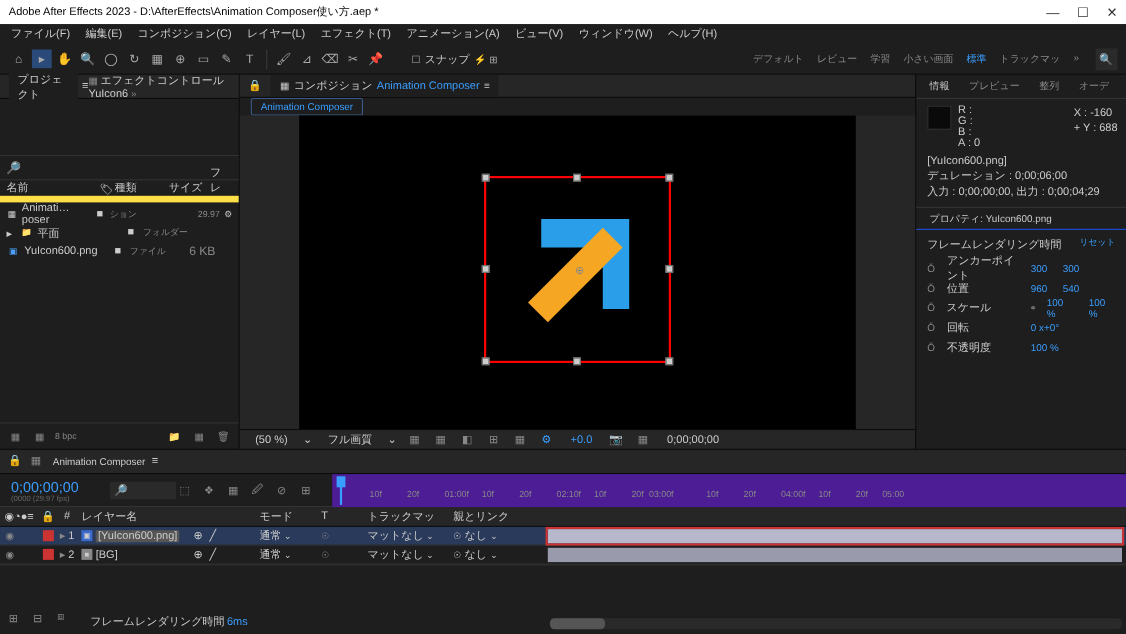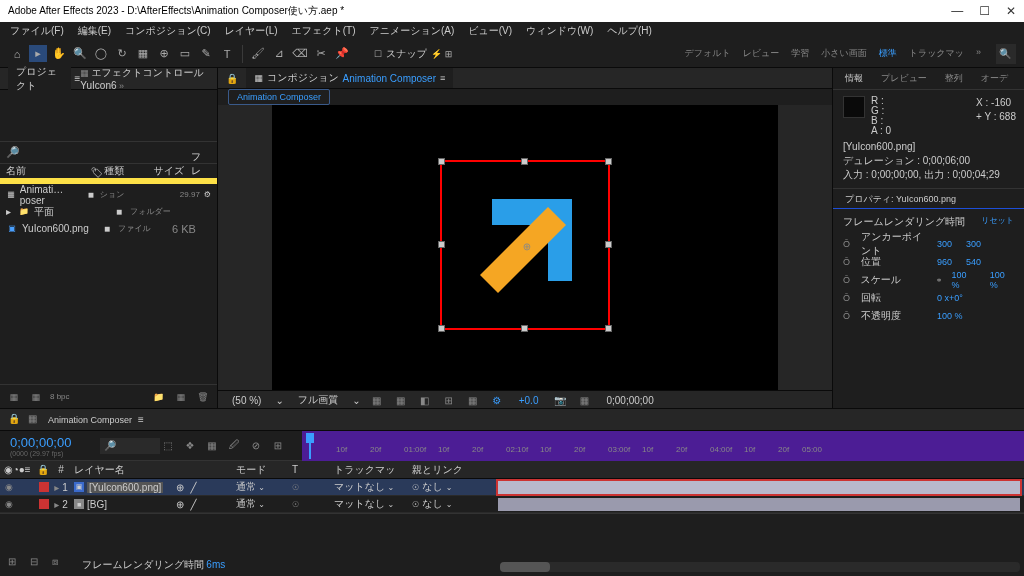--- a/index.html
+++ b/index.html
@@ -381,21 +381,21 @@
     <div class="ruler">
       <div class="playhead"></div>
       <span class="tick" style="left:34px">10f</span>
       <span class="tick" style="left:68px">20f</span>
       <span class="tick" style="left:102px">01:00f</span>
       <span class="tick" style="left:136px">10f</span>
       <span class="tick" style="left:170px">20f</span>
       <span class="tick" style="left:204px">02:10f</span>
       <span class="tick" style="left:238px">10f</span>
       <span class="tick" style="left:272px">20f</span>
-      <span class="tick" style="left:306px">03:00f</span>
+      <span class="tick" style="left:288px">03:00f</span>
       <span class="tick" style="left:340px">10f</span>
       <span class="tick" style="left:374px">20f</span>
       <span class="tick" style="left:408px">04:00f</span>
       <span class="tick" style="left:442px">10f</span>
       <span class="tick" style="left:476px">20f</span>
       <span class="tick" style="left:500px">05:00</span>
     </div>
   </div>
   <div class="tlcols">
     <span class="c1">◉◔●≡</span>

